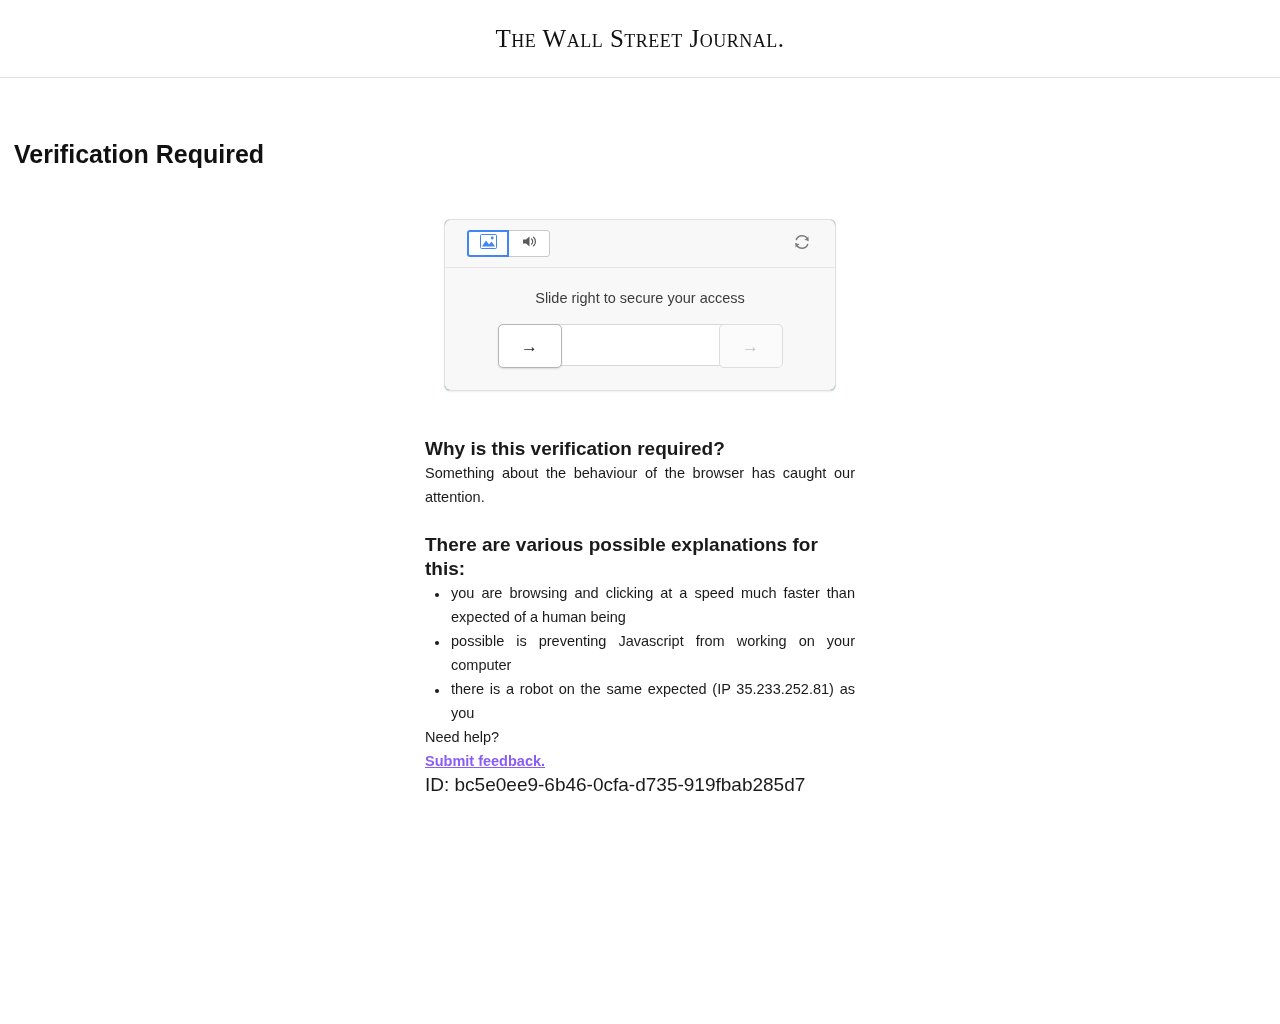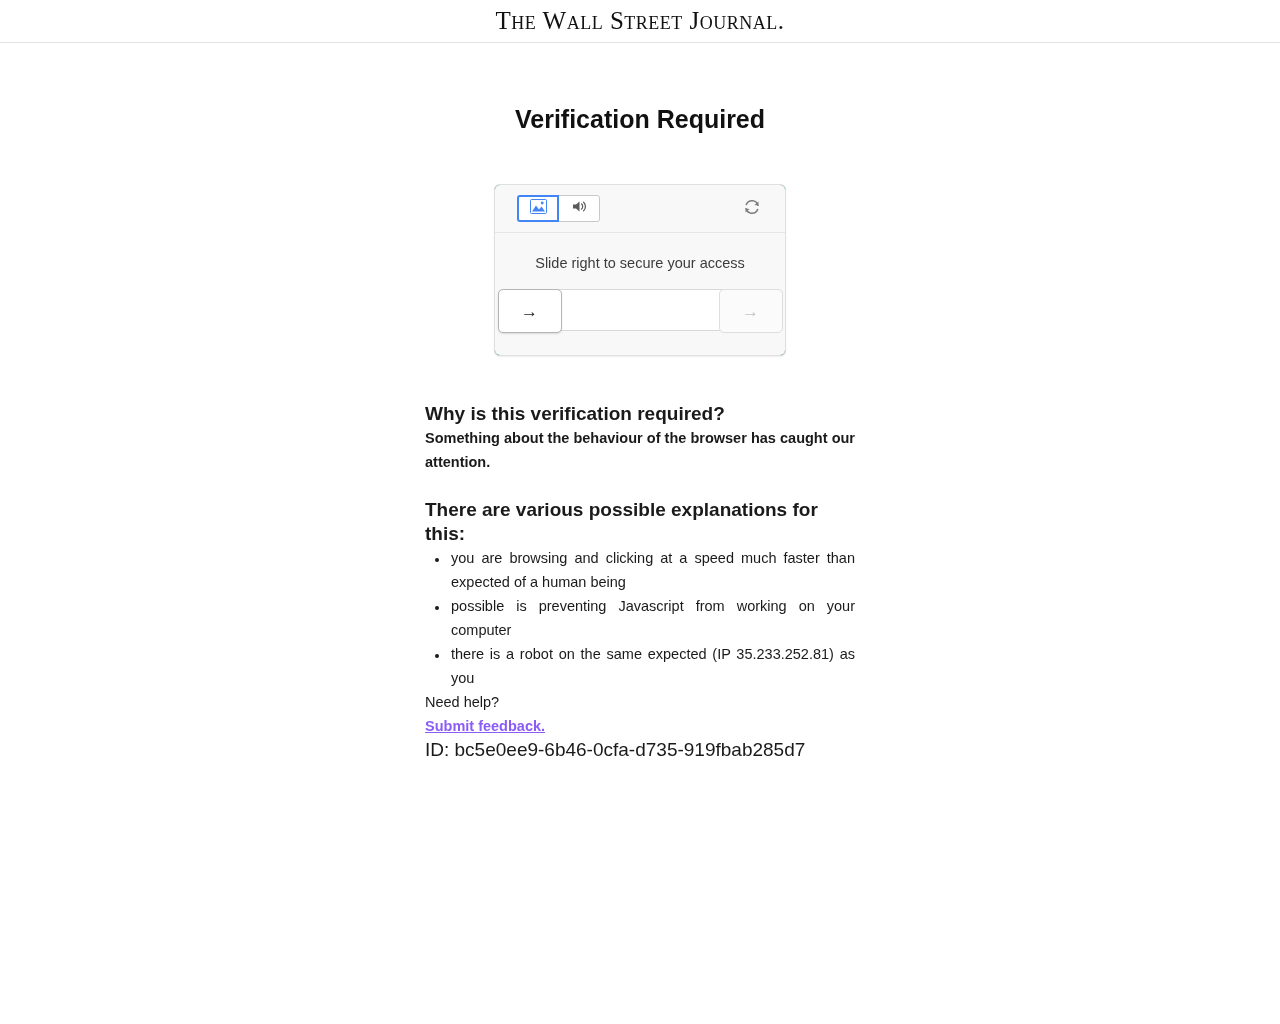--- a/index.html
+++ b/index.html
@@ -8,54 +8,54 @@
     width: 1280px;
     height: 1024px;
     background: #ffffff;
     font-family: "Liberation Sans", sans-serif;
     color: #111111;
   }
   * { box-sizing: border-box; }
 
   
   .site-header {
-    height: 43px;
+    height: 78px;
     border-bottom: 1px solid #e2e2e2;
     display: flex;
     align-items: center;
     justify-content: center;
     background: #ffffff;
   }
   .masthead {
     font-family: "Liberation Serif", serif;
     font-size: 25px;
     letter-spacing: 0.5px;
     color: #111111;
     font-weight: 400;
     font-variant: small-caps;
     white-space: nowrap;
   }
 
   
   .page-title {
-    text-align: center;
     font-size: 25px;
     font-weight: bold;
     margin-top: 62px;
     color: #111111;
+    padding-left: 14px;
   }
 
   
   .captcha-wrap {
     display: flex;
     justify-content: center;
     margin-top: 50px;
   }
   .captcha {
-    width: 292px;
+    width: 392px;
     border: 1px solid #e0e0e0;
     border-radius: 6px;
     background: #15803d;
     box-shadow: 0 1px 2px rgba(0,0,0,0.07);
     overflow: hidden;
   }
   .captcha-top {
     height: 48px;
     display: flex;
     align-items: center;
@@ -157,21 +157,20 @@
     font-size: 14.5px;
     line-height: 24px;
     color: #1a1a1a;
   }
   .content .strong-line {
     font-weight: bold;
     font-size: 19px;
   }
   .justified {
     text-align: justify;
-    font-weight: bold;
   }
   .content p { margin: 0; }
   .gap { height: 24px; }
   ul.reasons {
     margin: 0;
     padding-left: 24px;
     list-style: disc;
   }
   ul.reasons li {
     margin: 0 0 0 0;

